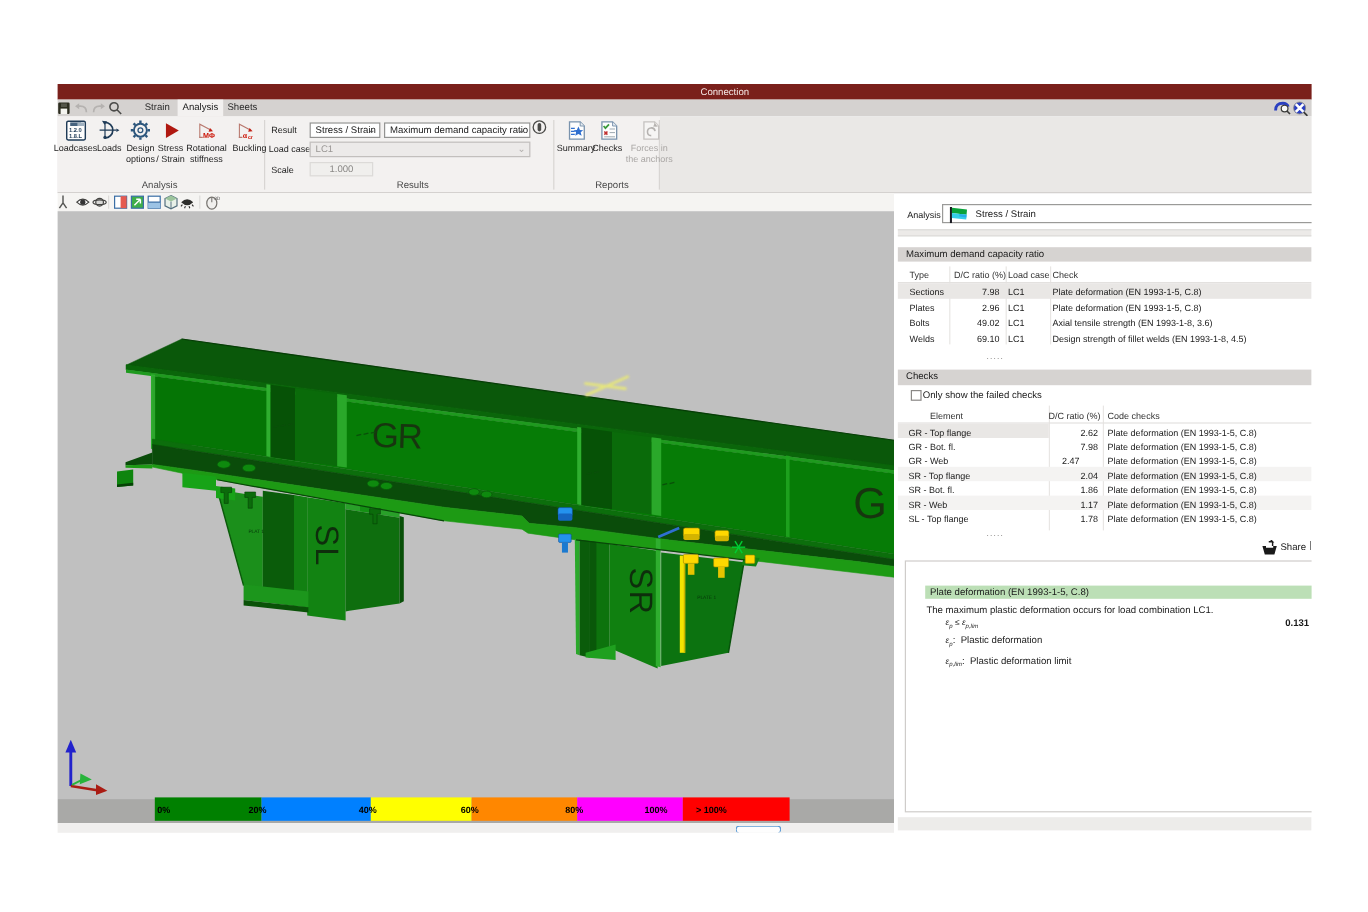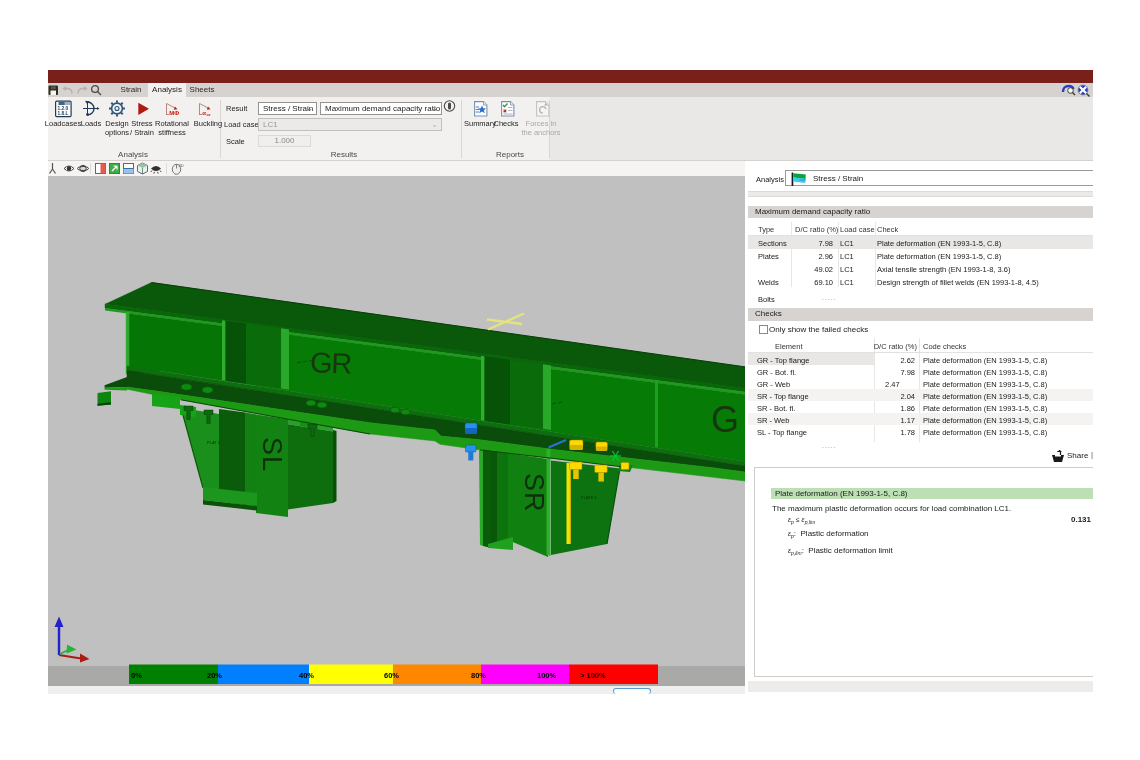--- a/index.html
+++ b/index.html
@@ -7,20 +7,23 @@
   body { font-family:"Liberation Sans", sans-serif; }
   #page { position:relative; width:1140px; height:760px; background:#fff; }
   .abs { position:absolute; }
   .lbl { position:absolute; font-size:8px; color:#1e1e1e; white-space:nowrap; }
 </style>
 </head>
 <body>
 <div id="page">
 
 <div class="abs" style="left:48px;top:70px;width:1045px;height:13px;background:#7a201b;"></div>
+<div class="abs" style="left:48px;top:70px;width:1045px;height:13px;color:#f4e8e6;font-size:8px;line-height:13px;">
+      <span style="position:absolute;left:556px;transform:translateX(-50%);">Connection</span>
+    </div>
 
 <div class="abs" style="left:48px;top:83px;width:1045px;height:14px;background:#d5d2d0;"></div>
 
 <svg class="abs" style="left:48px;top:84px;" width="1045" height="13" viewBox="0 0 1045 13">
 
   <g transform="translate(0,0)">
     <rect x="0.5" y="1.5" width="9.5" height="9.5" rx="1" fill="#2d2d20"></rect>
     <rect x="2.5" y="6.5" width="5.5" height="4.5" fill="#f5f5f0"></rect>
     <rect x="2.8" y="2.2" width="5" height="3" fill="#55564a"></rect>
   </g>
@@ -409,21 +412,21 @@
           <span class="abs" style="left:92px;top:3px;">LC1</span>
           <span class="abs" style="left:129px;top:3px;">Plate deformation (EN 1993-1-5, C.8)</span>
         </div>
     <div class="abs" style="left:0;top:27px;width:345px;height:13px;">
           <span class="abs" style="left:10px;top:3px;">Plates</span>
           <span class="abs" style="left:55px;top:3px;width:30px;text-align:right;">2.96</span>
           <span class="abs" style="left:92px;top:3px;">LC1</span>
           <span class="abs" style="left:129px;top:3px;">Plate deformation (EN 1993-1-5, C.8)</span>
         </div>
     <div class="abs" style="left:0;top:40px;width:345px;height:13px;">
-          <span class="abs" style="left:10px;top:3px;margin-top:30px;">Bolts</span>
+          <span class="abs" style="left:10px;top:3px;">Bolts</span>
           <span class="abs" style="left:55px;top:3px;width:30px;text-align:right;">49.02</span>
           <span class="abs" style="left:92px;top:3px;">LC1</span>
           <span class="abs" style="left:129px;top:3px;">Axial tensile strength (EN 1993-1-8, 3.6)</span>
         </div>
     <div class="abs" style="left:0;top:53px;width:345px;height:13px;">
           <span class="abs" style="left:10px;top:3px;">Welds</span>
           <span class="abs" style="left:55px;top:3px;width:30px;text-align:right;">69.10</span>
           <span class="abs" style="left:92px;top:3px;">LC1</span>
           <span class="abs" style="left:129px;top:3px;">Design strength of fillet welds (EN 1993-1-8, 4.5)</span>
         </div>

